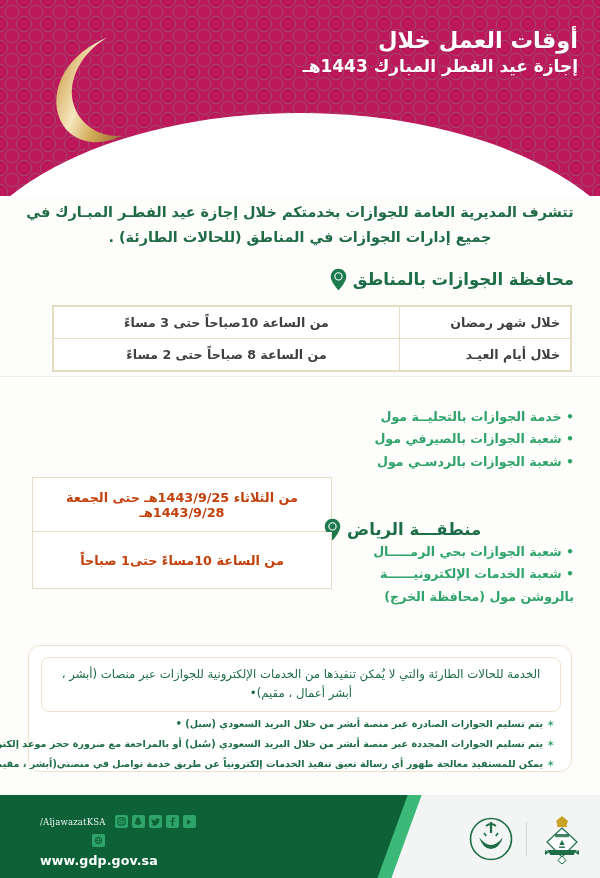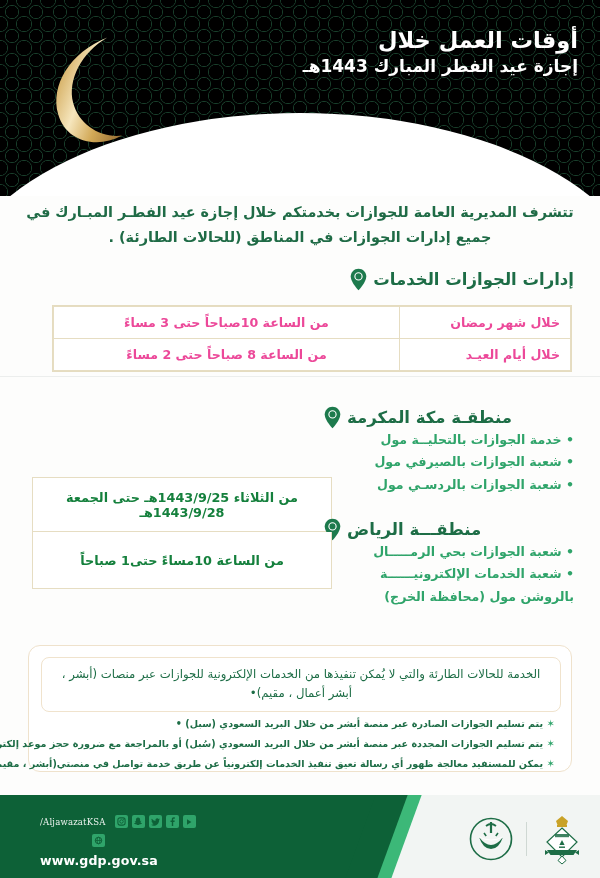--- a/index.html
+++ b/index.html
@@ -12,21 +12,21 @@
   }
   .page{
     position:relative;width:600px;height:878px;
     background:#fdfdfc;
     overflow:hidden;
   }
 
   
   .header{
     position:absolute;left:0;top:0;width:600px;height:196px;
-    background:#000000;
+    background:#be185d;
     overflow:hidden;
   }
   .header-pattern{
     position:absolute;inset:0;
     opacity:.32;
     background-image:
       radial-gradient(circle at 0 0, transparent 7px, #4dc186 7.5px, transparent 8.5px),
       radial-gradient(circle at 100% 0, transparent 7px, #4dc186 7.5px, transparent 8.5px),
       radial-gradient(circle at 0 100%, transparent 7px, #4dc186 7.5px, transparent 8.5px),
       radial-gradient(circle at 100% 100%, transparent 7px, #4dc186 7.5px, transparent 8.5px),
@@ -75,21 +75,21 @@
   .table-wrap{
     position:absolute;right:28px;top:305px;width:520px;
     border:1px solid #e5dcc0;
     background:#ffffff;
     box-sizing:border-box;
   }
   table.hours{border-collapse:collapse;width:100%;}
   table.hours td{
     border:1px solid #e6ddc2;
     padding:5px 10px 6px;
-    font-size:12.6px;font-weight:700;color:#ec4899;
+    font-size:12.6px;font-weight:700;color:#404040;
     height:20px;
   }
   td.lbl{width:150px;text-align:right;border-right:none;}
   td.val{text-align:center;border-left:none;border-right:1px solid #dfe8e4;}
 
   .divider{
     position:absolute;left:0;top:376px;width:600px;height:1px;
     background:#eceeed;
   }
 
@@ -101,21 +101,21 @@
     line-height:1.78;white-space:nowrap;
   }
   .branch .dot{color:#2fa46a;}
   .branch.wrap{white-space:normal;}
 
   .time-box{
     position:absolute;left:32px;width:300px;
     border:1px solid #e6ddc2;background:#ffffff;
     box-sizing:border-box;
     display:flex;align-items:center;justify-content:center;
-    color:#15803d;font-weight:700;font-size:12.8px;text-align:center;
+    color:#c2410c;font-weight:700;font-size:12.8px;text-align:center;
     padding:0 24px;
   }
   #timebox-makkah{top:477px;height:55px;}
   #timebox-riyadh{top:532px;height:57px;border-top:none;}
 
   
   .note-card{
     position:absolute;left:28px;top:645px;width:544px;height:127px;
     border:1px solid #efe2cc;border-radius:12px;background:#ffffff;
     box-sizing:border-box;
@@ -211,48 +211,41 @@
     <div class="header-arc"></div>
   </div>
 
   <div class="intro">تتشرف المديرية العامة للجوازات بخدمتكم خلال إجازة عيد الفطـر المبـارك في جميع إدارات الجوازات في المناطق (للحالات الطارئة) .</div>
 
   <div class="head-regions sec-head">
     <svg class="pin" viewBox="0 0 24 32">
       <path d="M12 0.8C5.9 0.8 1 5.7 1 11.8C1 20 12 31.2 12 31.2S23 20 23 11.8C23 5.7 18.1 0.8 12 0.8Z" fill="#1d7a4d"></path>
       <circle cx="12" cy="11.6" r="5.1" fill="none" stroke="#ffffff" stroke-width="1.6"></circle>
     </svg>
-    <span class="txt">إدارات الجوازات الخدمات</span>
+    <span class="txt">محافظة الجوازات بالمناطق</span>
   </div>
 
   <div class="table-wrap">
     <table class="hours">
       <tbody>
         <tr>
           <td class="lbl">خلال شهر رمضان</td>
           <td class="val">من الساعة 10صباحاً حتى 3 مساءً</td>
         </tr>
         <tr>
           <td class="lbl">خلال أيام العيـد</td>
           <td class="val">من الساعة 8 صباحاً حتى 2 مساءً</td>
         </tr>
       </tbody>
     </table>
   </div>
 
   <div class="divider"></div>
 
   <div class="region-col">
-    <div class="sec-head">
-      <svg class="pin" viewBox="0 0 24 32">
-        <path d="M12 0.8C5.9 0.8 1 5.7 1 11.8C1 20 12 31.2 12 31.2S23 20 23 11.8C23 5.7 18.1 0.8 12 0.8Z" fill="#1d7a4d"></path>
-        <circle cx="12" cy="11.6" r="5.1" fill="none" stroke="#ffffff" stroke-width="1.6"></circle>
-      </svg>
-      <span class="txt">منطقـة مكة المكرمة</span>
-    </div>
     <div class="branch"><span class="dot">• </span><span>خدمة الجوازات بالتحليــة مول</span></div>
     <div class="branch"><span class="dot">• </span><span>شعبة الجوازات بالصيرفي مول</span></div>
     <div class="branch"><span class="dot">• </span><span>شعبة الجوازات بالردسـي مول</span></div>
   </div>
 
   <div class="time-box" id="timebox-makkah">من الثلاثاء 1443/9/25هـ حتى الجمعة 1443/9/28هـ</div>
 
   <div class="region-col-2">
     <div class="sec-head">
       <svg class="pin" viewBox="0 0 24 32">

